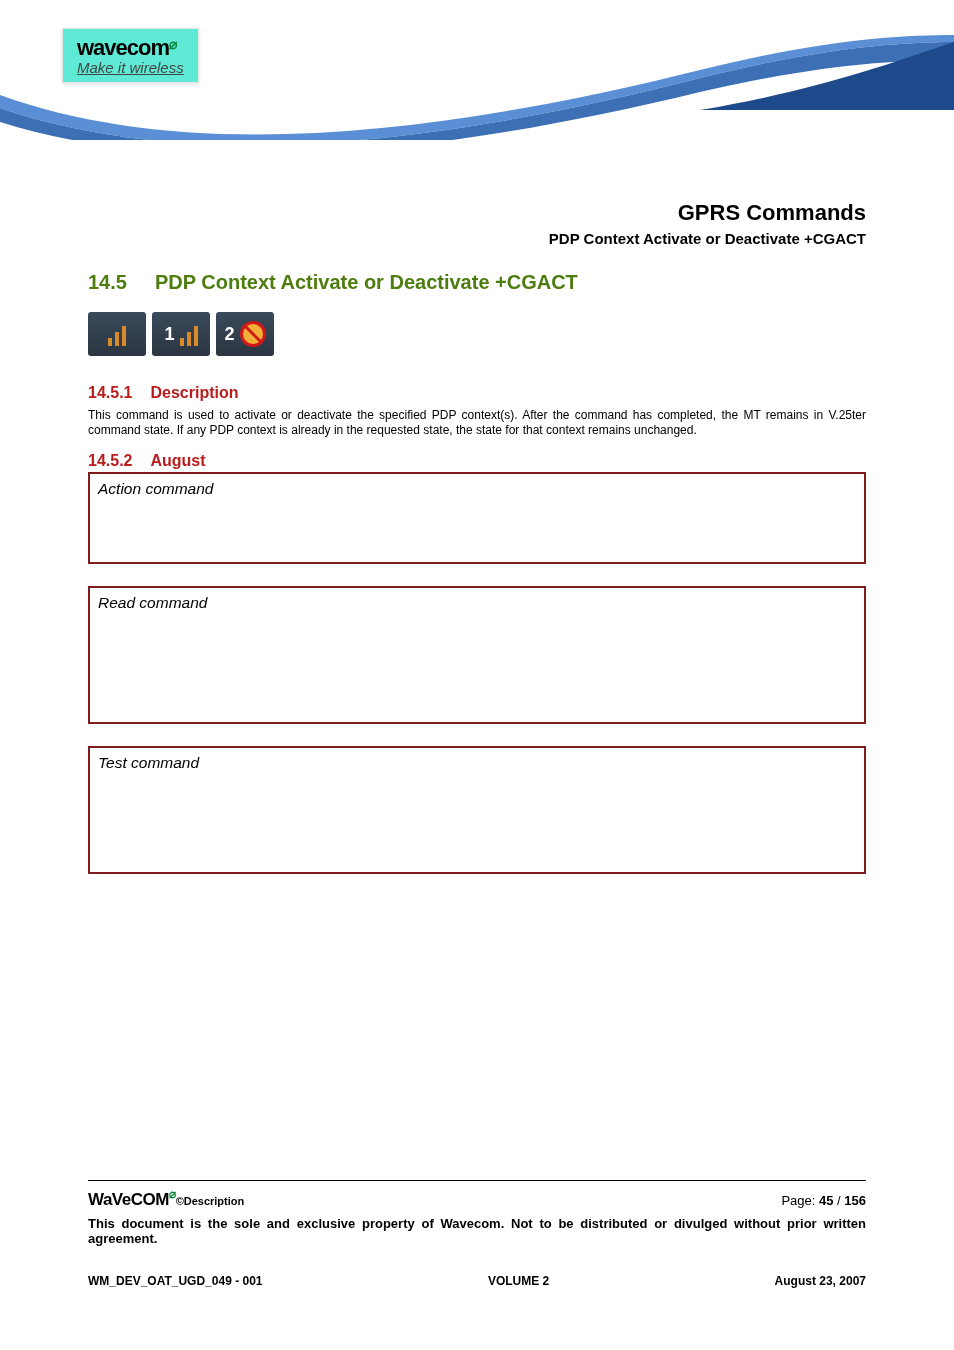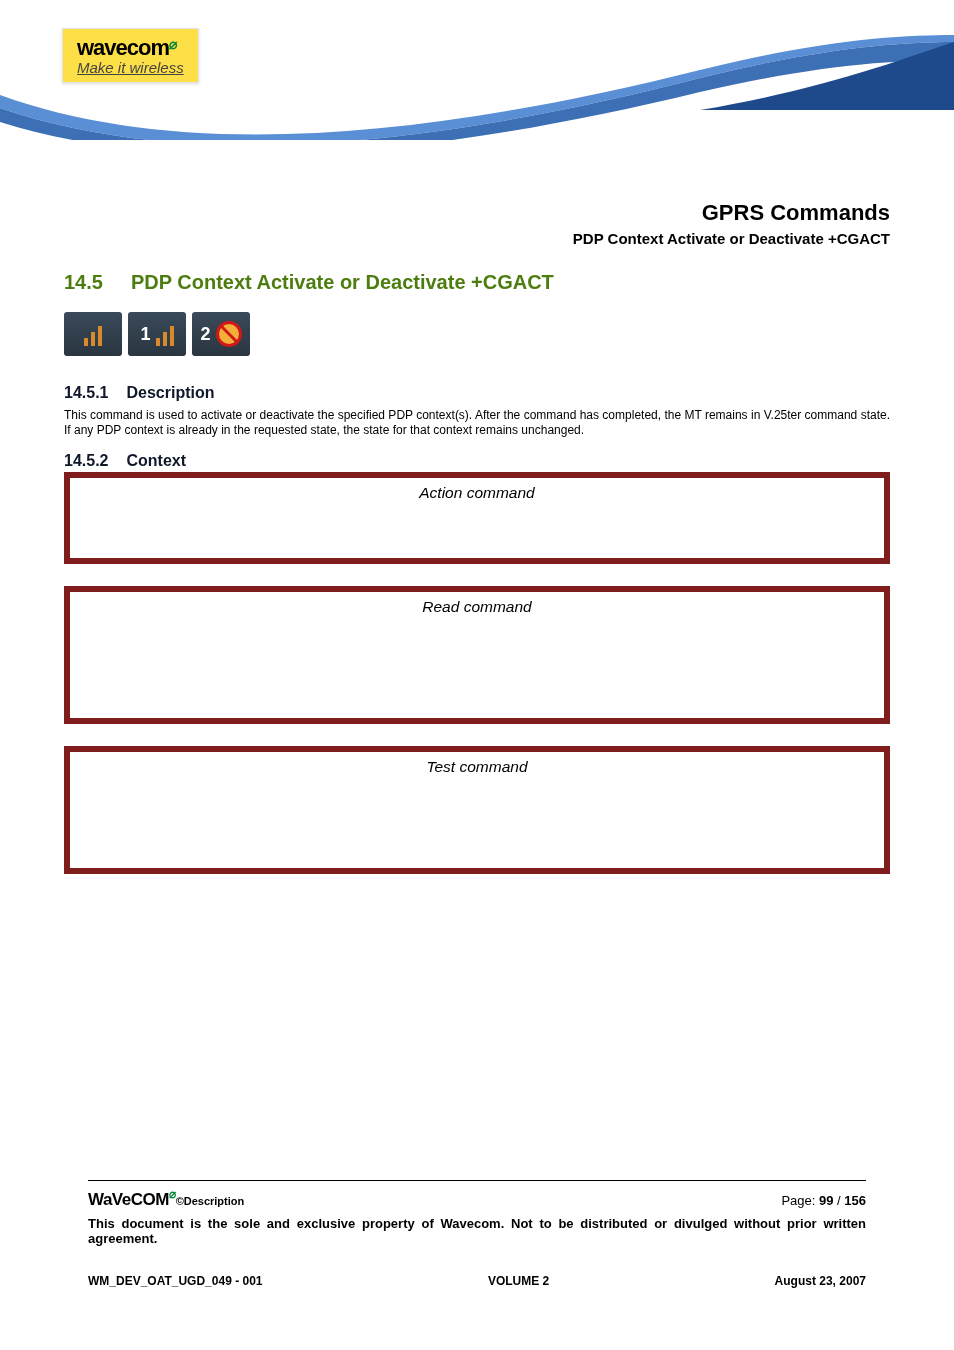--- a/index.html
+++ b/index.html
@@ -14,21 +14,21 @@
   .header-band {
     position: relative;
     height: 140px;
     width: 100%;
     overflow: hidden;
   }
   .logo-box {
     position: absolute;
     top: 28px;
     left: 62px;
-    background: #fde047;
+    background: #5eead4;
     border: 1px solid #e6e6e6;
     padding: 6px 14px 6px 14px;
     box-shadow: 0 1px 3px rgba(0,0,0,0.15);
     z-index: 5;
   }
   .logo-main {
     font-family: Arial, sans-serif;
     font-weight: 900;
     font-size: 22px;
     letter-spacing: -1px;
@@ -50,21 +50,21 @@
   }
   .swoosh {
     position: absolute;
     top: 0;
     left: 0;
     width: 100%;
     height: 180px;
     z-index: 1;
   }
   .content {
-    padding: 0 64px;
+    padding: 0 88px;
   }
   .section-title-right {
     text-align: right;
     margin-top: 60px;
   }
   .section-title-right .big {
     font-size: 22px;
     font-weight: bold;
     color: #000;
   }
@@ -126,39 +126,38 @@
     content: "";
     position: absolute;
     width: 26px;
     height: 3px;
     background: #d01818;
     top: 50%;
     left: 50%;
     transform: translate(-50%, -50%) rotate(45deg);
   }
   .subhead {
-    color: #0f172a;
+    color: #b91c1c;
     font-weight: 900;
     font-size: 16px;
     margin-top: 28px;
   }
   .subhead .num { margin-right: 18px; }
   .para {
     font-size: 12px;
     line-height: 1.25;
     text-align: justify;
     margin-top: 6px;
     color: #000;
   }
   .cmd-box {
-    border: 6px solid #7f1d1d;
+    border: 2px solid #7f1d1d;
     margin-top: 8px;
     padding: 6px 8px 10px 8px;
     min-height: 78px;
-    text-align: center;
   }
   .cmd-box + .cmd-box { margin-top: 22px; }
   .cmd-box.big { min-height: 138px; }
   .cmd-label {
     font-style: italic;
     font-size: 15.5px;
     color: #000;
   }
   .footer {
     position: absolute;
@@ -256,21 +255,21 @@
       <span class="prohib"></span>
     </div>
   </div>
 
   <div class="subhead">
     <span class="num">14.5.1</span><span>Description</span>
   </div>
   <div class="para">This command is used to activate or deactivate the specified PDP context(s). After the command has completed, the MT remains in V.25ter command state. If any PDP context is already in the requested state, the state for that context remains unchanged.</div>
 
   <div class="subhead" style="margin-top:14px;">
-    <span class="num">14.5.2</span><span>Context</span>
+    <span class="num">14.5.2</span><span>August</span>
   </div>
 
   <div class="cmd-box" style="margin-top:2px; min-height:92px;">
     <div class="cmd-label">Action command</div>
   </div>
 
   <div class="cmd-box big">
     <div class="cmd-label">Read command</div>
   </div>
 
@@ -280,21 +279,21 @@
 
 </div>
 
 <div class="footer">
   <div class="rule"></div>
   <div class="row1">
     <div>
       <span class="wlogo">WaVeCOM</span><span class="wlogo"><span class="sup">⌀</span></span><span class="restricted">©Description</span>
     </div>
     <div class="pagelabel">
-      <span>Page: </span><span class="bold">99</span><span> / </span><span class="bold">156</span>
+      <span>Page: </span><span class="bold">45</span><span> / </span><span class="bold">156</span>
     </div>
   </div>
   <div class="disclaimer">This document is the sole and exclusive property of Wavecom. Not to be distributed or divulged without prior written agreement.</div>
   <div class="row3">
     <span>WM_DEV_OAT_UGD_049 - 001</span>
     <span>VOLUME 2</span>
     <span>August 23, 2007</span>
   </div>
 </div>
 

